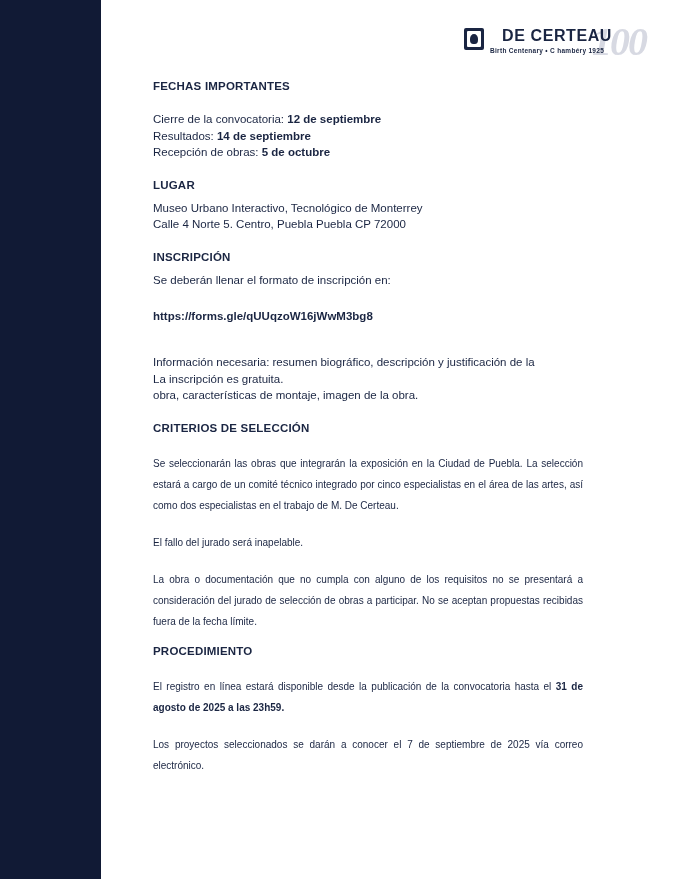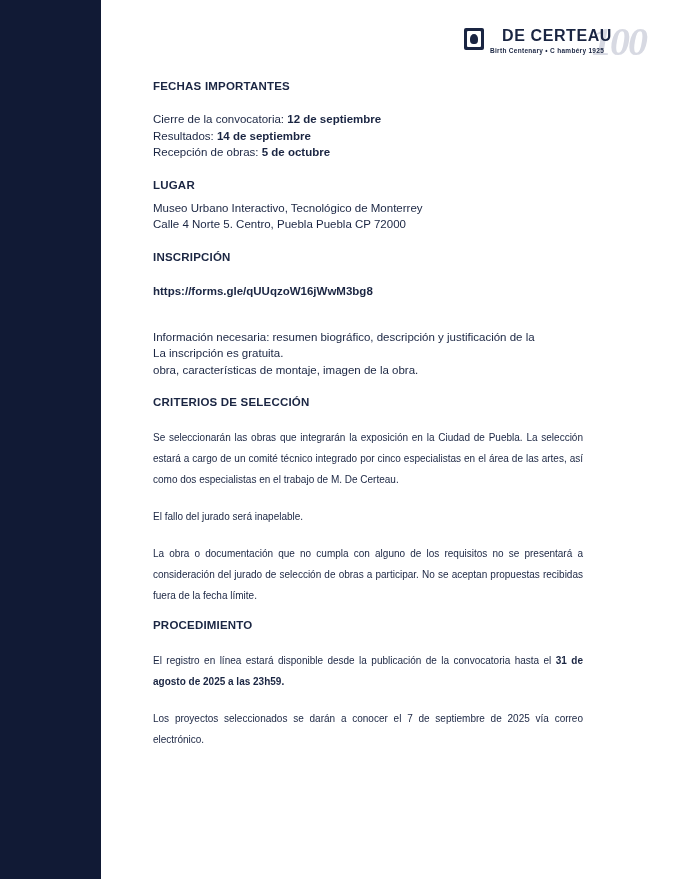--- a/index.html
+++ b/index.html
@@ -178,20 +178,21 @@
     </div>
 
     <div class="block">
       <div class="section-heading">LUGAR</div>
       <div class="line">Museo Urbano Interactivo, Tecnológico de Monterrey</div>
       <div class="line">Calle 4 Norte 5. Centro, Puebla Puebla CP 72000</div>
     </div>
 
     <div class="block-tight">
       <div class="section-heading">INSCRIPCIÓN</div>
+      <div class="line">Se deberán llenar el formato de inscripción en:</div>
     </div>
 
     <div class="block" style="margin-top:18px;margin-bottom:30px;">
       <a class="link" href="#">https://forms.gle/qUUqzoW16jWwM3bg8</a>
     </div>
 
     <div class="block">
       <div class="line">Información necesaria: resumen biográfico, descripción y justificación de la</div>
       <div class="line">La inscripción es gratuita.</div>
       <div class="line">obra, características de montaje, imagen de la obra.</div>

